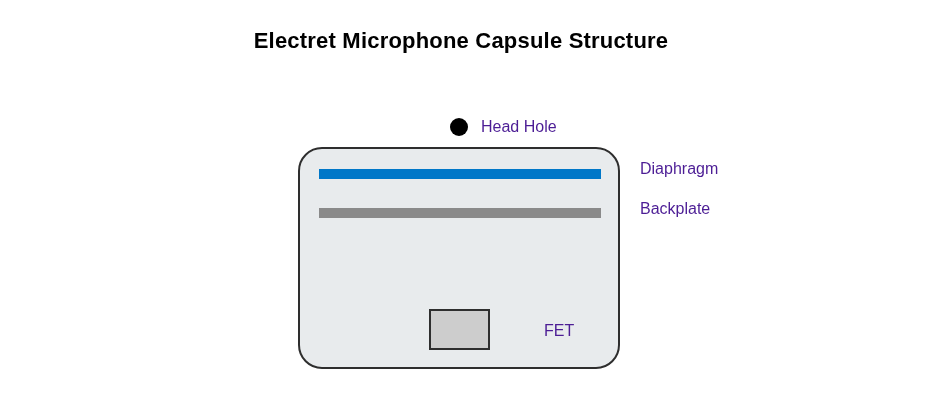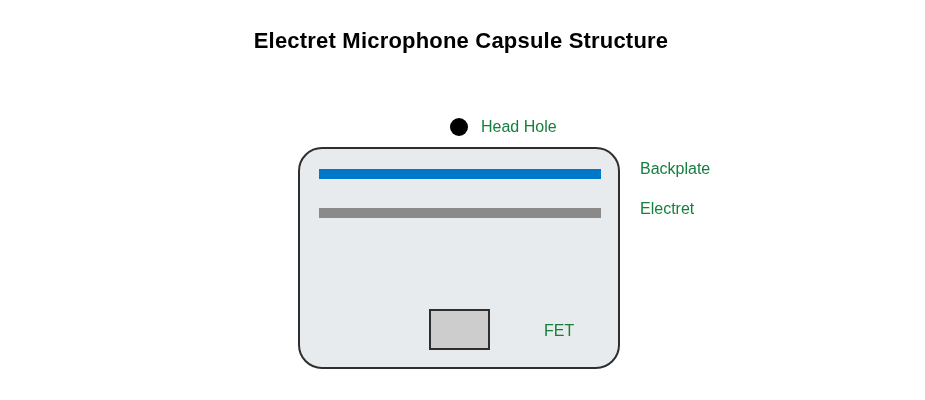--- a/index.html
+++ b/index.html
@@ -24,21 +24,21 @@
     text-align: center;
     font-size: 22px;
     font-weight: bold;
     color: #000000;
     letter-spacing: 0.2px;
   }
   .label {
     position: absolute;
     font-size: 16px;
     line-height: 20px;
-    color: #15803d;
+    color: #4c1d95;
     white-space: nowrap;
   }
   .head-hole-dot {
     position: absolute;
     left: 450px;
     top: 118px;
     width: 18px;
     height: 18px;
     border-radius: 50%;
     background: #000000;
@@ -108,21 +108,21 @@
   <span class="head-hole-dot"></span>
 
   <span class="label head-hole-label">Head Hole</span>
 
   <div class="capsule"></div>
 
   <div class="diaphragm-bar"></div>
 
   <div class="backplate-bar"></div>
 
-  <span class="label diaphragm-label">Backplate</span>
+  <span class="label diaphragm-label">Diaphragm</span>
 
-  <span class="label backplate-label">Electret</span>
+  <span class="label backplate-label">Backplate</span>
 
   <div class="fet-box"></div>
 
   <span class="label fet-label">FET</span>
 
 </div>
 
 </body></html>

